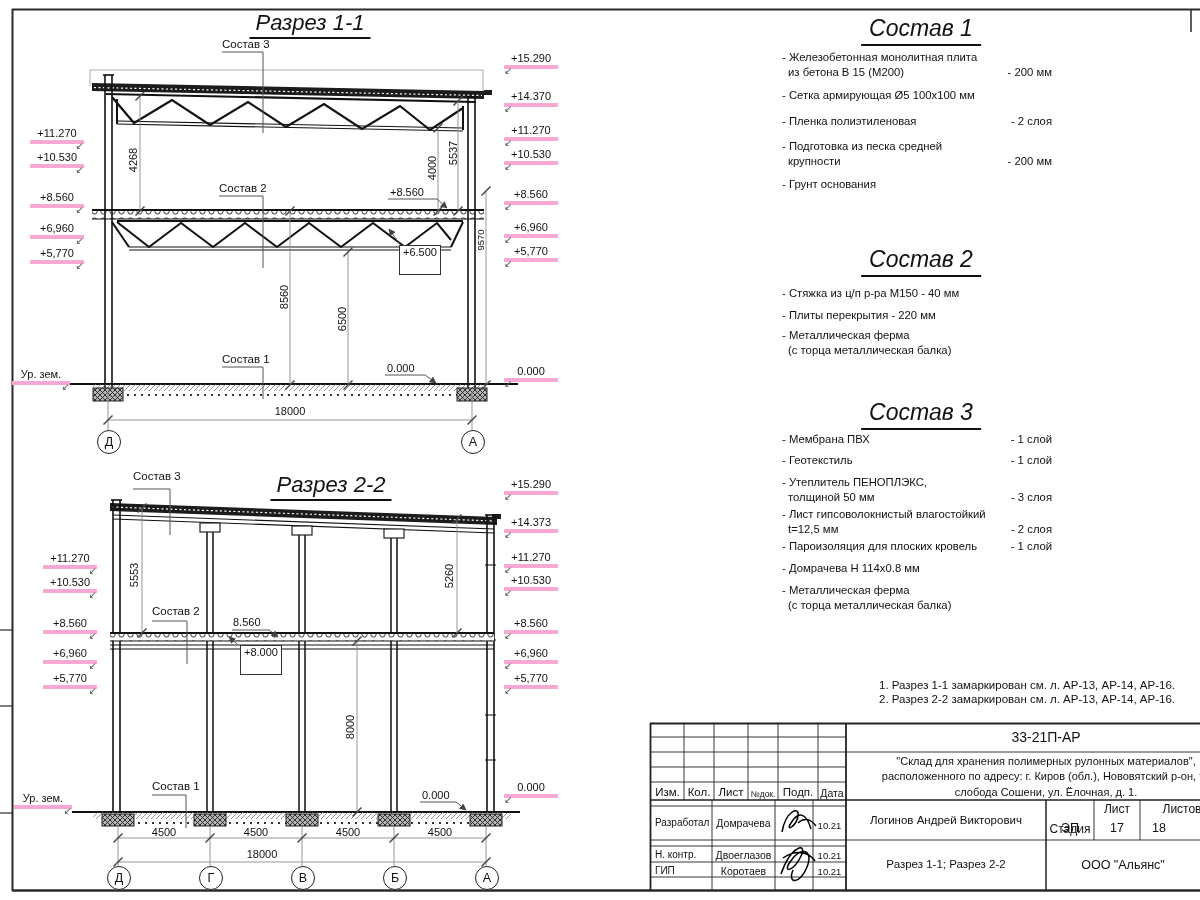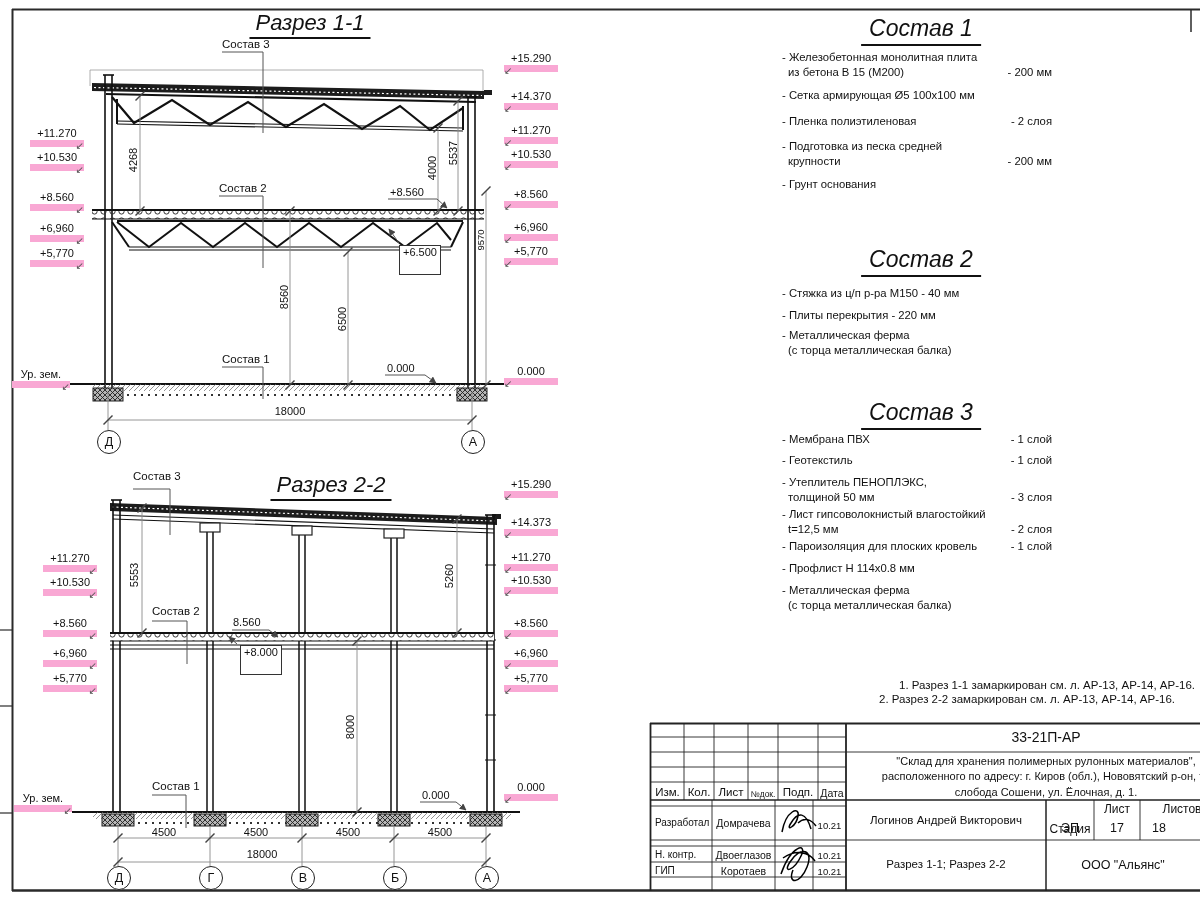--- a/index.html
+++ b/index.html
@@ -3,21 +3,21 @@
 <meta charset="utf-8">
 <style>
   html,body{margin:0;padding:0;background:#fff;width:1200px;height:900px;overflow:hidden;
     font-family:"Liberation Sans", sans-serif;color:#111;}
   #sheet{position:relative;width:1200px;height:825px;}
   svg{position:absolute;left:0;top:0;}
   .stitle{position:absolute;transform:translateX(-50%);font-style:italic;font-size:22px;
     border-bottom:2px solid #111;padding:0 6px 1px;white-space:nowrap;}
   .chead{position:absolute;transform:translateX(-50%);font-style:italic;font-size:23px;
     border-bottom:2px solid #111;padding:0 8px 2px;white-space:nowrap;}
-  .elev{position:absolute;width:54px;text-align:center;font-size:11px;border-bottom:7px solid #f9a8d4;
+  .elev{position:absolute;width:54px;text-align:center;font-size:11px;border-bottom:4px solid #f9a8d4;
     padding-bottom:1px;white-space:nowrap;}
   .etick{position:absolute;bottom:-11px;font-size:10px;color:#555;line-height:1;}
   .tr{right:0;} .tl{left:0;}
   .dlabel{position:absolute;font-size:11.5px;white-space:nowrap;}
   .dmark{position:absolute;font-size:11px;white-space:nowrap;}
   .boxmark{position:absolute;font-size:11px;border:1px solid #333;padding:0 3px 16px;background:#fff;white-space:nowrap;}
   .vdim{position:absolute;font-size:11px;transform:translate(-50%,-50%) rotate(-90deg);white-space:nowrap;}
   .hdim{position:absolute;font-size:11px;transform:translateX(-50%);white-space:nowrap;}
   .bubble{position:absolute;width:22px;height:22px;border:1.3px solid #222;border-radius:50%;
     text-align:center;line-height:22px;font-size:12.5px;background:#fff;}
@@ -397,27 +397,27 @@
     </div>
 <div class="crow" style="top:507px;">
       <div><span>- Лист гипсоволокнистый влагостойкий</span><span class="l2">t=12,5 мм</span></div>
       <div class="val">- 2 слоя</div>
     </div>
 <div class="crow" style="top:539px;">
       <div><span>- Пароизоляция для плоских кровель</span></div>
       <div class="val">- 1 слой</div>
     </div>
 <div class="crow" style="top:561px;">
-      <div><span>- Профлист Н 114x0.8 мм</span></div>
+      <div><span>- Домрачева Н 114x0.8 мм</span></div>
     </div>
 <div class="crow" style="top:583px;">
       <div><span>- Металлическая ферма</span><span class="l2">(с торца металлическая балка)</span></div>
     </div>
 
-<div class="note" style="left:879px;top:679px;margin-left:20px;">1. Разрез 1-1 замаркирован см. л. АР-13, АР-14, АР-16.</div>
+<div class="note" style="left:879px;top:679px;">1. Разрез 1-1 замаркирован см. л. АР-13, АР-14, АР-16.</div>
 <div class="note" style="left:879px;top:693px;">2. Разрез 2-2 замаркирован см. л. АР-13, АР-14, АР-16.</div>
 
 <div class="tbt ctr" style="left:846px;width:400px;top:729px;font-size:14px;">33-21П-АР</div>
 <div class="tbt ctr" style="left:846px;width:400px;top:754px;font-size:11px;line-height:1.4;">
   <div>"Склад для хранения полимерных рулонных материалов",</div>
   <div>расположенного по адресу: г. Киров (обл.), Нововятский р-он, те</div>
   <div>слобода Сошени, ул. Ёлочная, д. 1.</div>
 </div>
 <div class="tbt ctr" style="left:651px;width:33px;top:786px;font-size:11.5px;">Изм.</div>
 <div class="tbt ctr" style="left:684px;width:30px;top:786px;font-size:11.5px;">Кол.</div>

